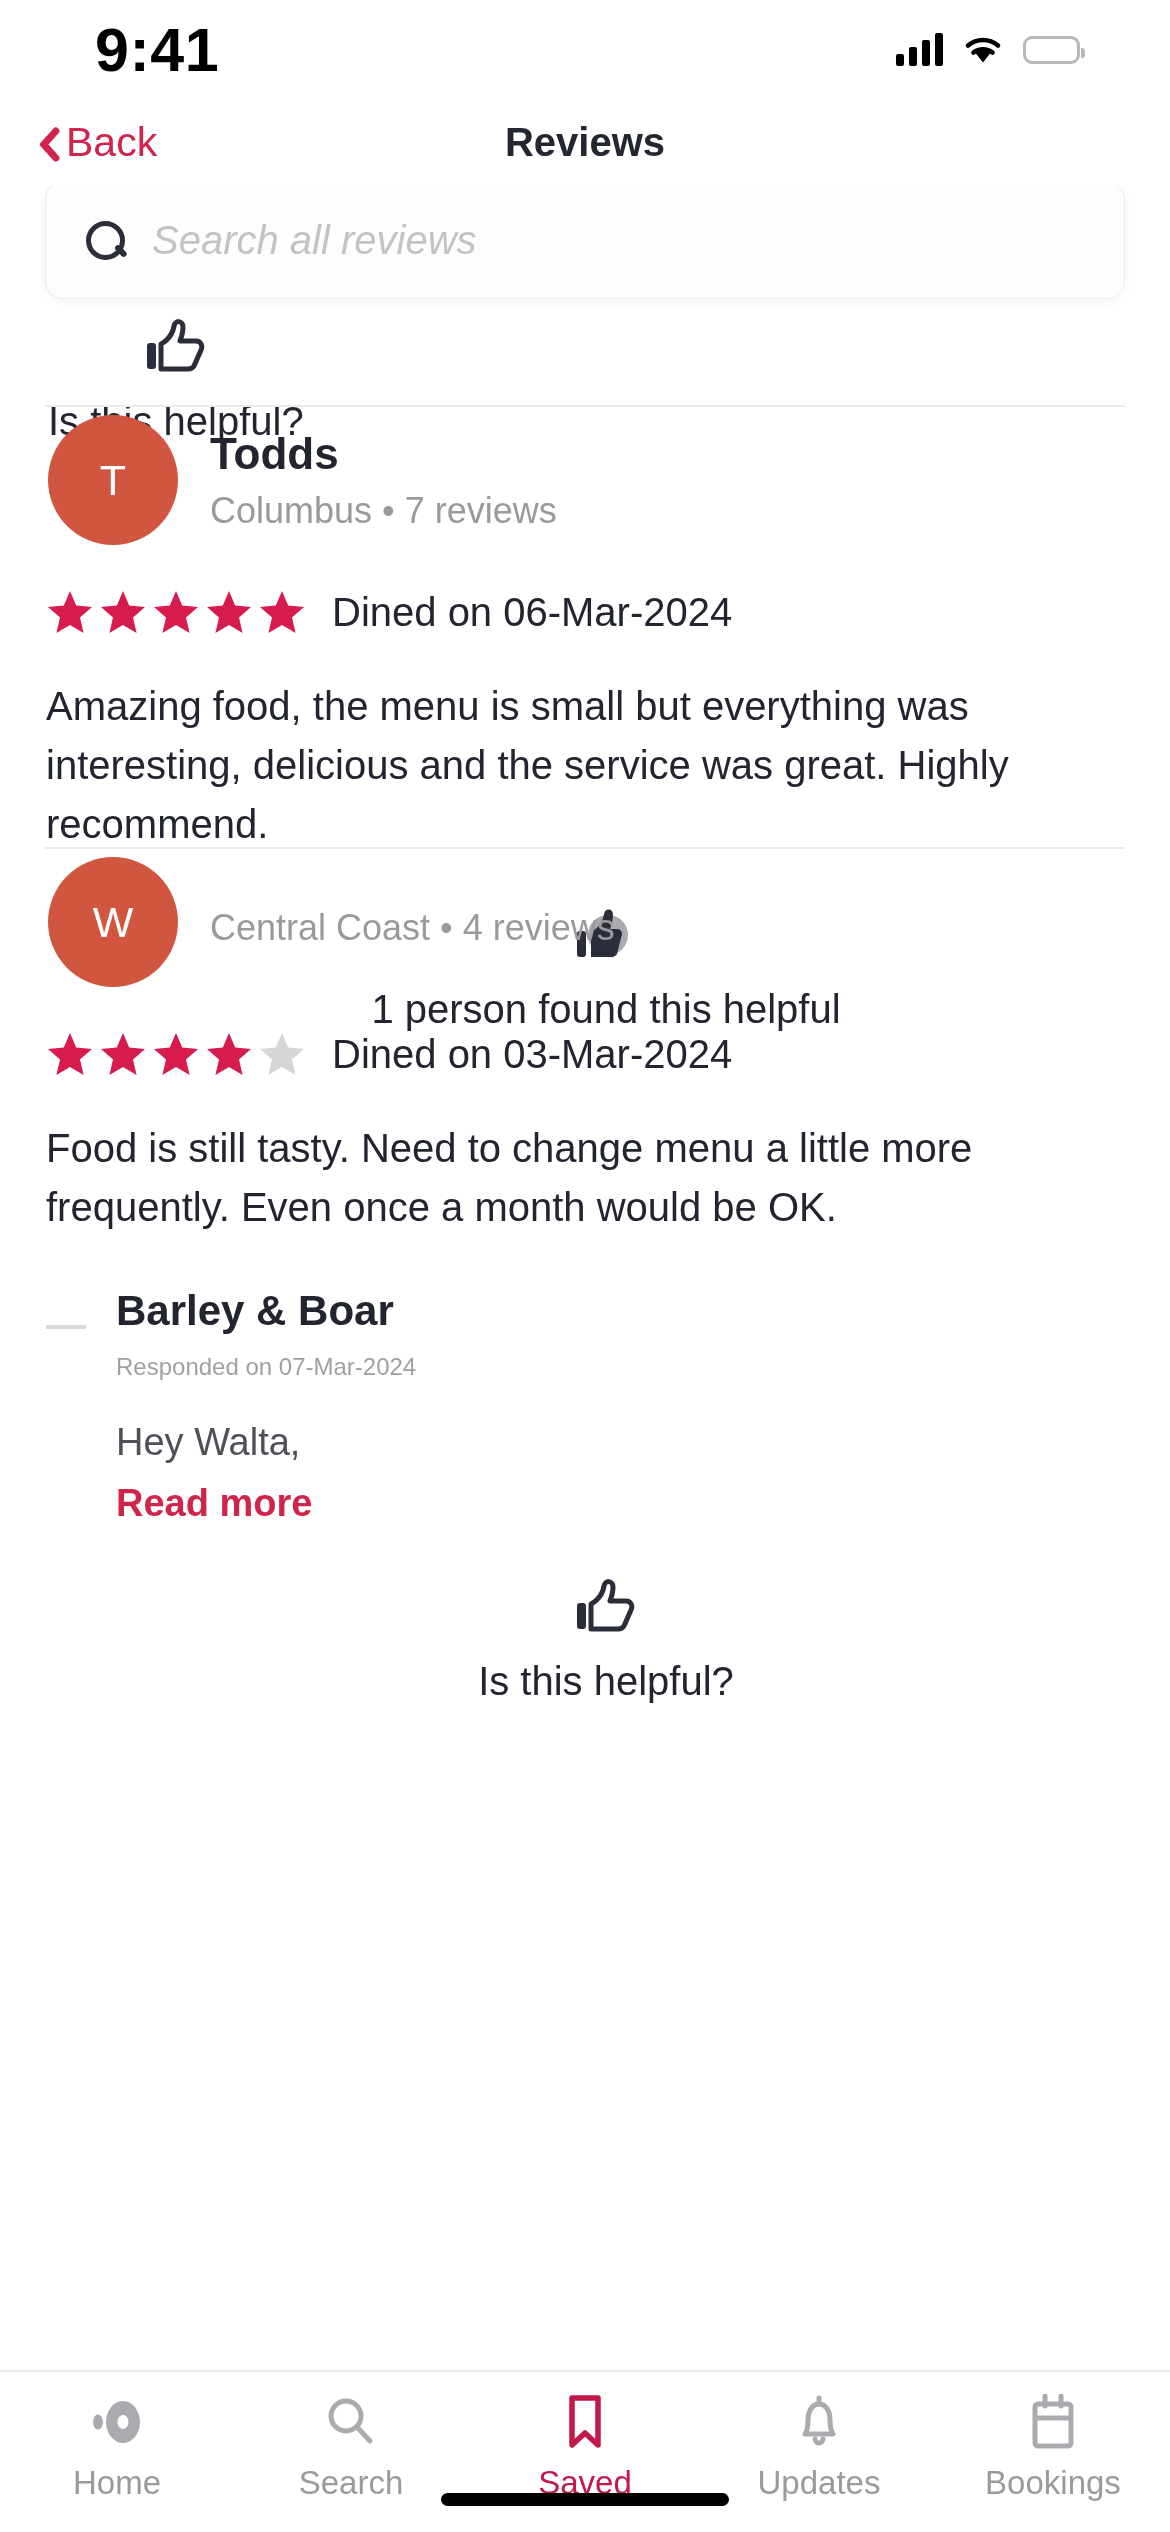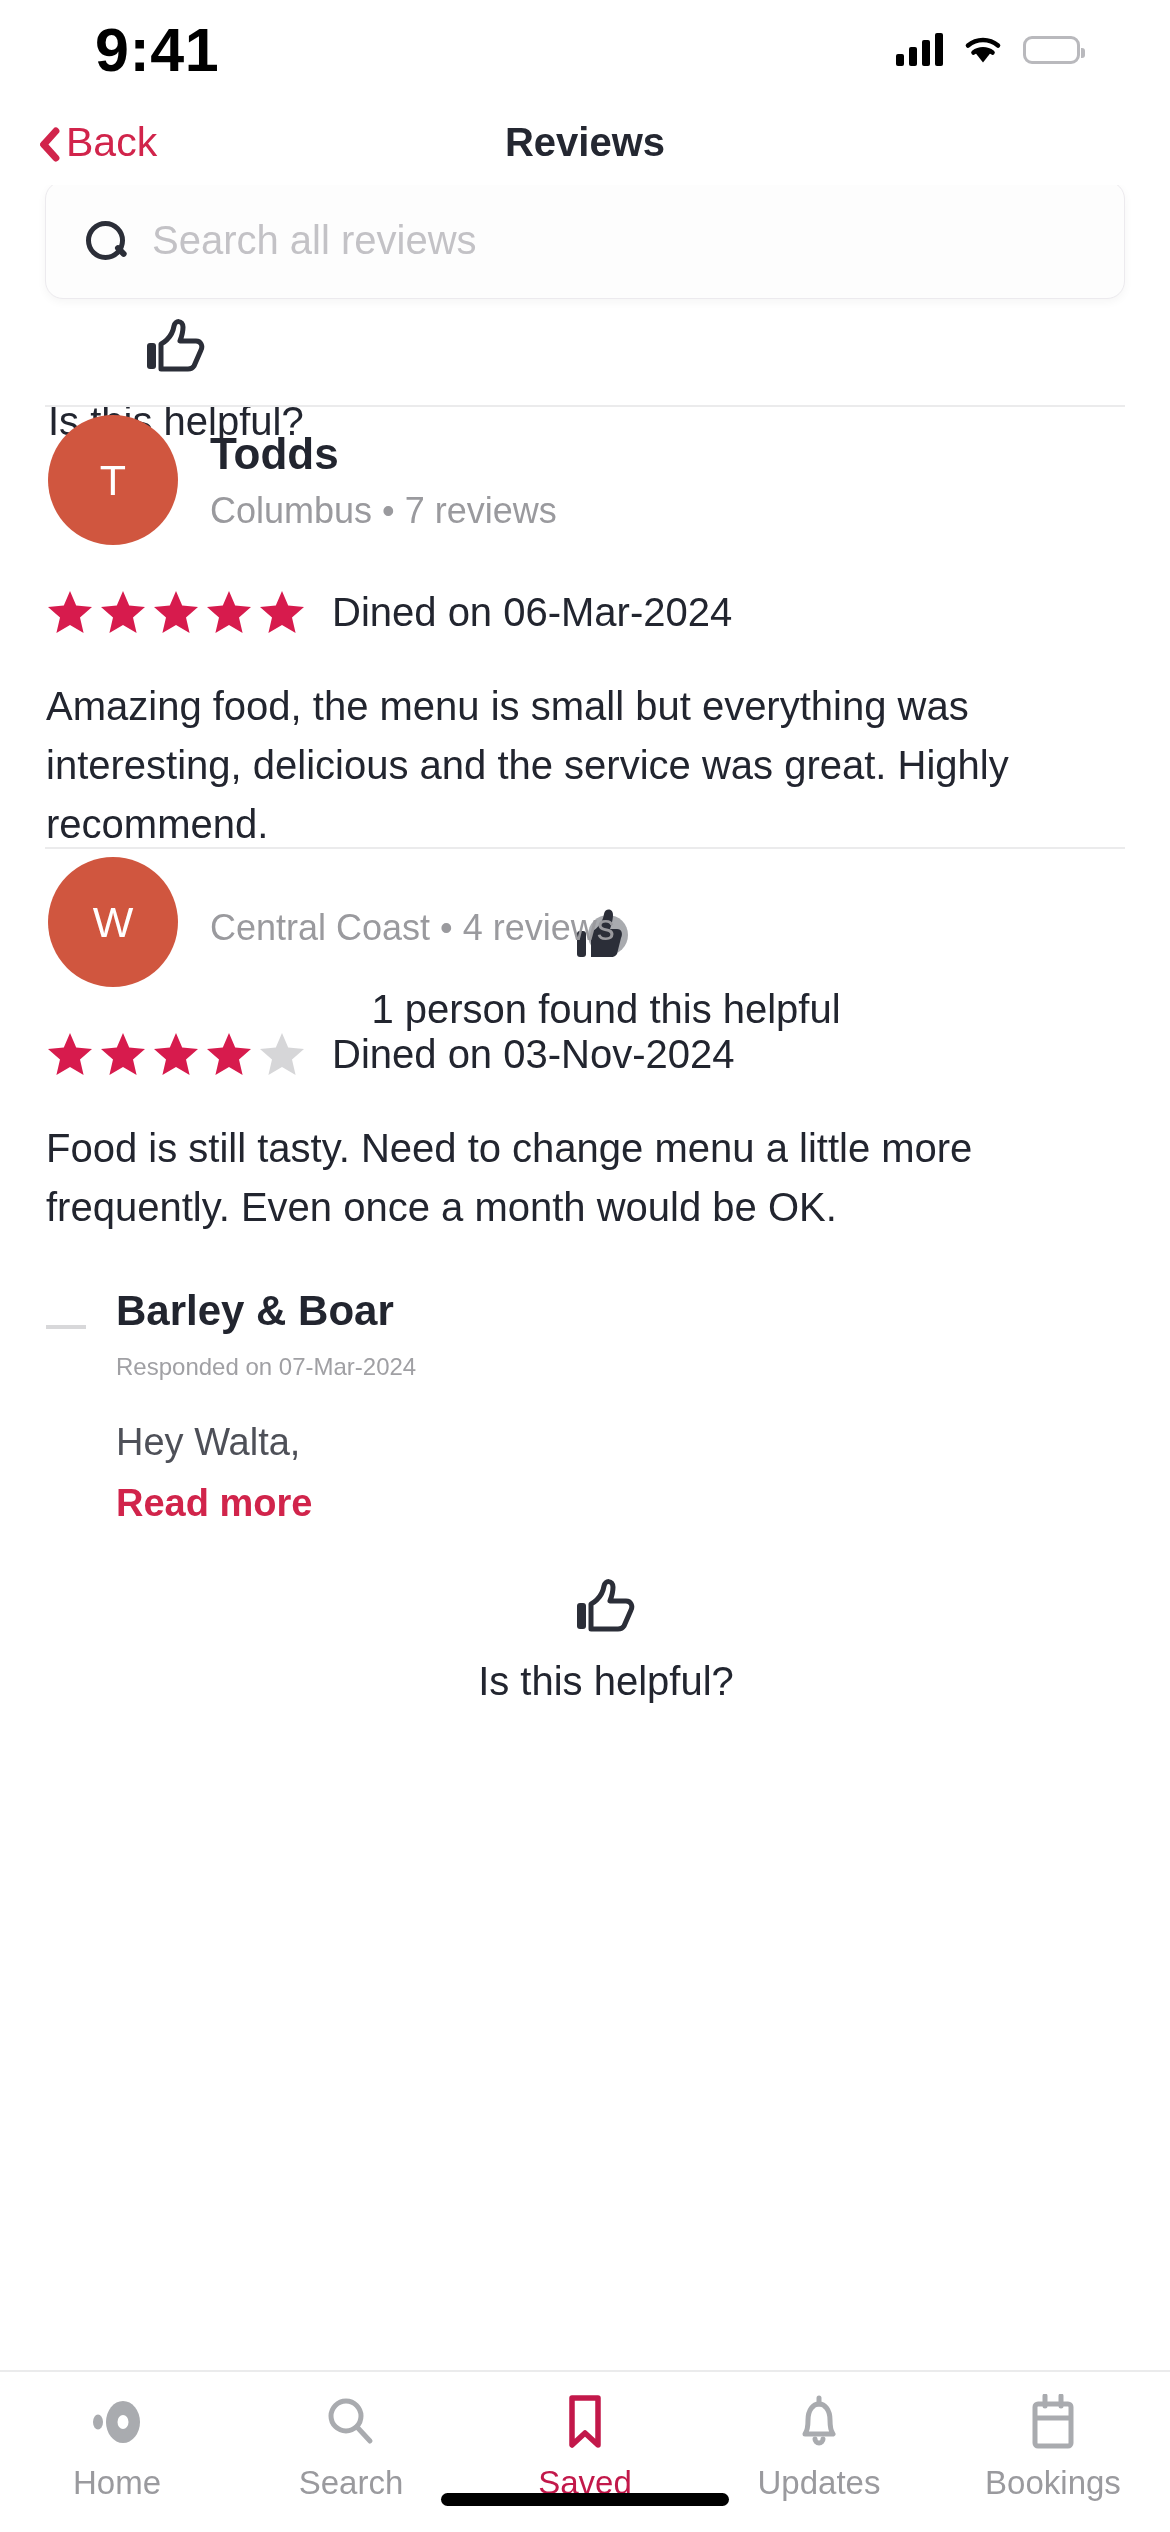--- a/index.html
+++ b/index.html
@@ -45,21 +45,21 @@
   .back-chev::before { top:0; transform:rotate(42deg); transform-origin:bottom center; }
   .back-chev::after { top:20px; transform:rotate(-42deg); transform-origin:top center; }
   .back-label { font-size:41px; font-weight:400; color:#d1244b; }
   .nav-title {
     width:100%; text-align:center; font-size:40px; font-weight:700; color:#242731;
   }
 
   
   .searchwrap {
     position:absolute; top:185px; left:0; width:1170px; height:72px;
-    z-index:55; background:#fff;
+    z-index:55; background:#fff;font-style:italic;
   }
   .searchbar {
     position:absolute; top:-4px; left:45px; width:1080px; height:118px;
     background:#fdfdfd; border:1.5px solid #eceaee; border-radius:18px;
     display:flex; align-items:center; padding-left:38px; gap:26px;
     box-shadow:0 3px 10px rgba(0,0,0,.045);
   }
   .s-icon { width:42px; height:42px; position:relative; flex:none; }
   .s-icon::before {
     content:""; position:absolute; left:2px; top:2px; width:29px; height:29px;
@@ -252,21 +252,21 @@
             <svg class="star" viewBox="0 0 48 46">
               <path d="M24 2 L30.2 16.4 L46 18 L34 28.6 L37.6 44 L24 36 L10.4 44 L14 28.6 L2 18 L17.8 16.4 Z" fill="#d71b4d"></path>
             </svg>
             <svg class="star" viewBox="0 0 48 46">
               <path d="M24 2 L30.2 16.4 L46 18 L34 28.6 L37.6 44 L24 36 L10.4 44 L14 28.6 L2 18 L17.8 16.4 Z" fill="#d71b4d"></path>
             </svg>
             <svg class="star" viewBox="0 0 48 46">
               <path d="M24 2 L30.2 16.4 L46 18 L34 28.6 L37.6 44 L24 36 L10.4 44 L14 28.6 L2 18 L17.8 16.4 Z" fill="#d6d6d8"></path>
             </svg>
           </span>
-        <span class="rv-date">Dined on 03-Nov-2024</span>
+        <span class="rv-date">Dined on 03-Mar-2024</span>
       </div>
 
       <div class="rv-body">Food is still tasty. Need to change menu a little more frequently. Even once a month would be OK.</div>
 
       <div class="response">
         <span class="resp-dash"></span>
         <div class="resp-body">
           <div class="resp-name">Barley &amp; Boar</div>
           <div class="resp-date">Responded on 07-Mar-2024</div>
           <div class="resp-text">Hey Walta,</div>

